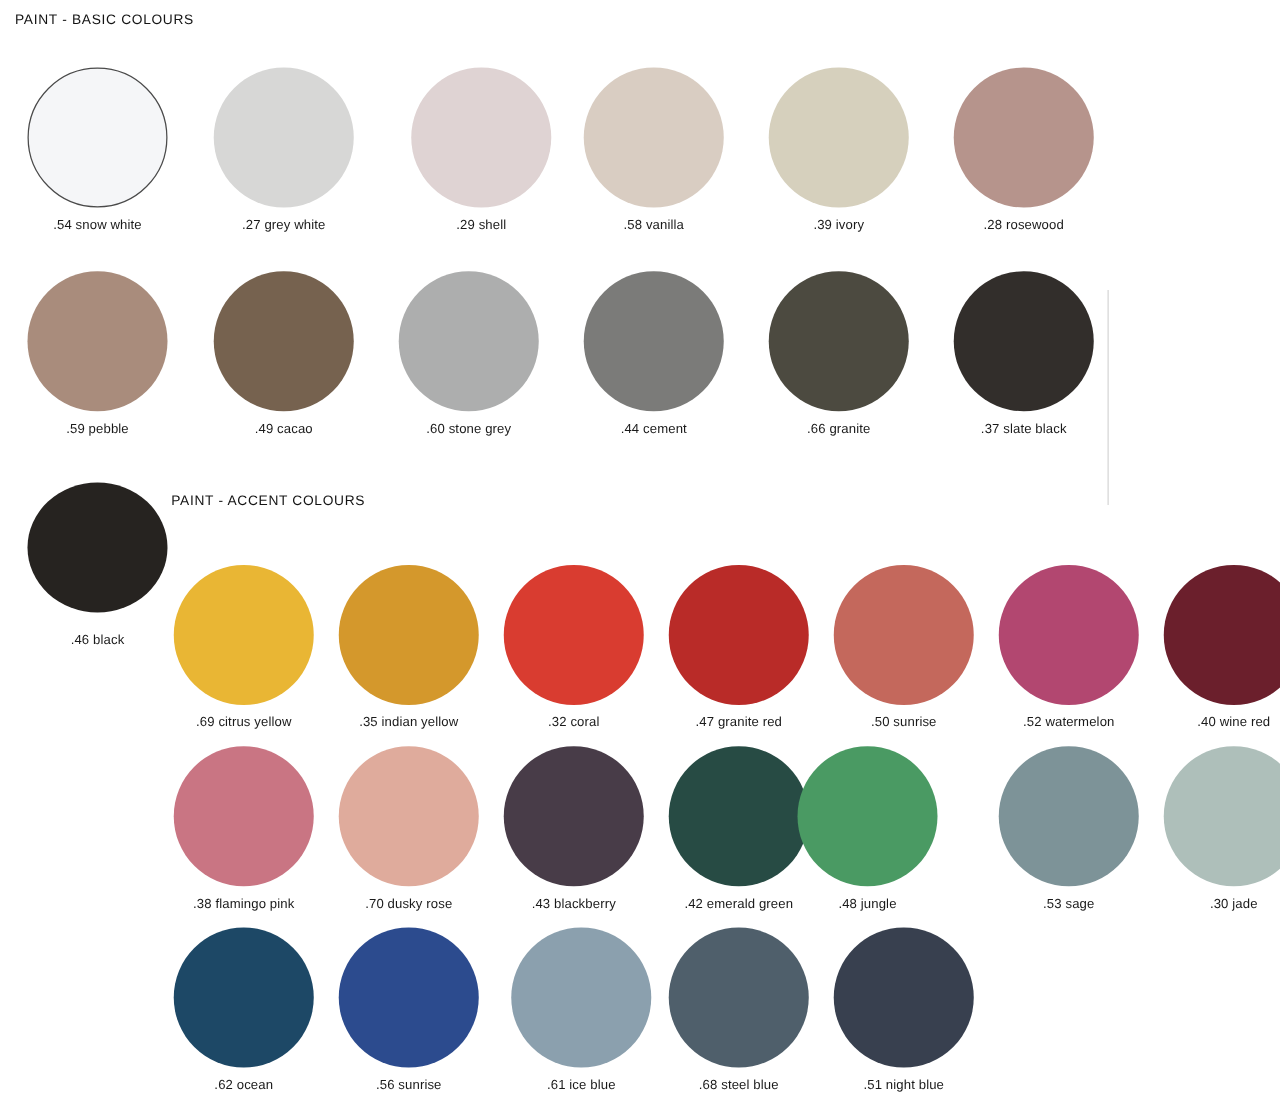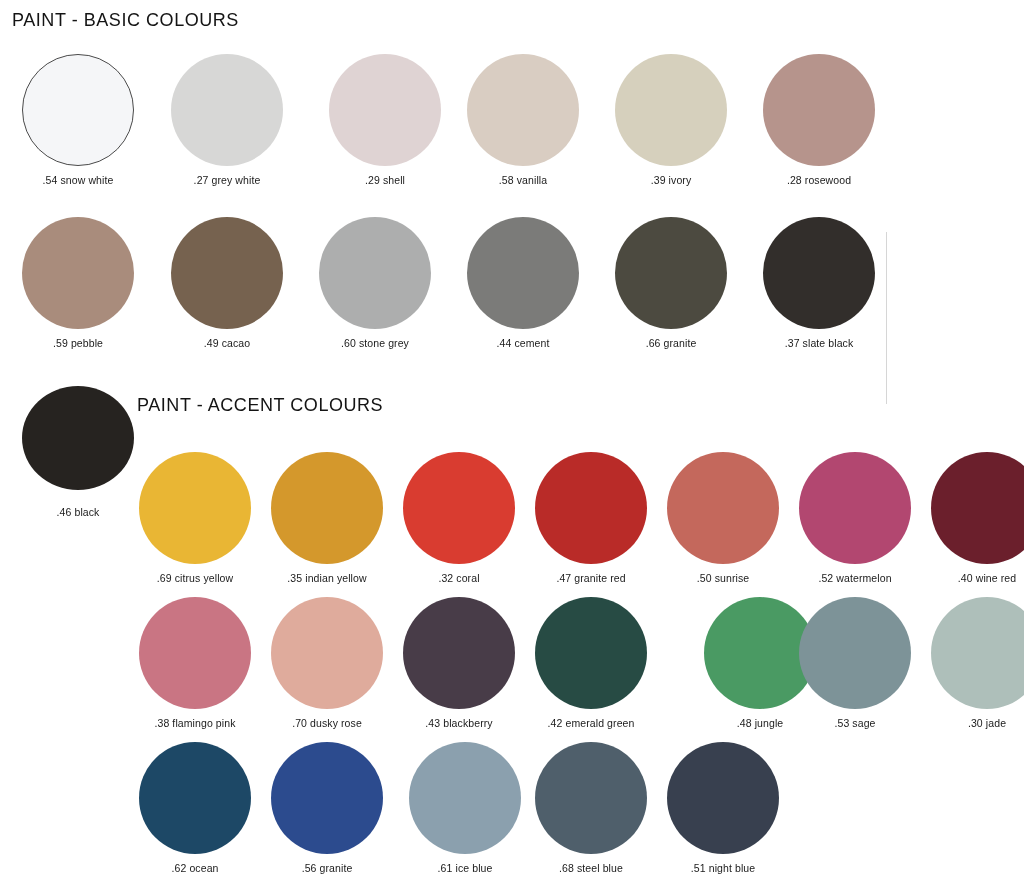--- a/index.html
+++ b/index.html
@@ -17,21 +17,21 @@
     -webkit-font-smoothing: antialiased;
   }
 
   .sheet {
     position: absolute;
     inset: 0;
   }
 
   .section-title {
     position: absolute;
-    font-size: 18px;
+    font-size: 11px;
     letter-spacing: 0.55px;
     font-weight: 400;
     color: #141414;
     white-space: nowrap;
   }
 
   #title-basic  { left: 12px;  top: 10px; }
   #title-accent { left: 137px; top: 395px; }
 
   .divider {
@@ -173,39 +173,39 @@
         <div class="caption">.70 dusky rose</div>
       </div>
       <div class="swatch" style="left: 403px; top: 597px;">
         <div class="dot" style="background: rgb(72, 60, 72);"></div>
         <div class="caption">.43 blackberry</div>
       </div>
       <div class="swatch" style="left: 535px; top: 597px;">
         <div class="dot" style="background: rgb(39, 75, 68);"></div>
         <div class="caption">.42 emerald green</div>
       </div>
-      <div class="swatch" style="left: 704px; top: 597px;">
+      <div class="swatch" style="left: 638px; top: 597px;">
         <div class="dot" style="background: rgb(74, 154, 99);"></div>
         <div class="caption">.48 jungle</div>
       </div>
       <div class="swatch" style="left: 799px; top: 597px;">
         <div class="dot" style="background: rgb(125, 147, 152);"></div>
         <div class="caption">.53 sage</div>
       </div>
       <div class="swatch" style="left: 931px; top: 597px;">
         <div class="dot" style="background: rgb(174, 191, 186);"></div>
         <div class="caption">.30 jade</div>
       </div>
       <div class="swatch" style="left: 139px; top: 742px;">
         <div class="dot" style="background: rgb(29, 72, 102);"></div>
         <div class="caption">.62 ocean</div>
       </div>
       <div class="swatch" style="left: 271px; top: 742px;">
         <div class="dot" style="background: rgb(44, 75, 142);"></div>
-        <div class="caption">.56 granite</div>
+        <div class="caption">.56 sunrise</div>
       </div>
       <div class="swatch" style="left: 409px; top: 742px;">
         <div class="dot" style="background: rgb(139, 160, 174);"></div>
         <div class="caption">.61 ice blue</div>
       </div>
       <div class="swatch" style="left: 535px; top: 742px;">
         <div class="dot" style="background: rgb(79, 95, 107);"></div>
         <div class="caption">.68 steel blue</div>
       </div>
       <div class="swatch" style="left: 667px; top: 742px;">

